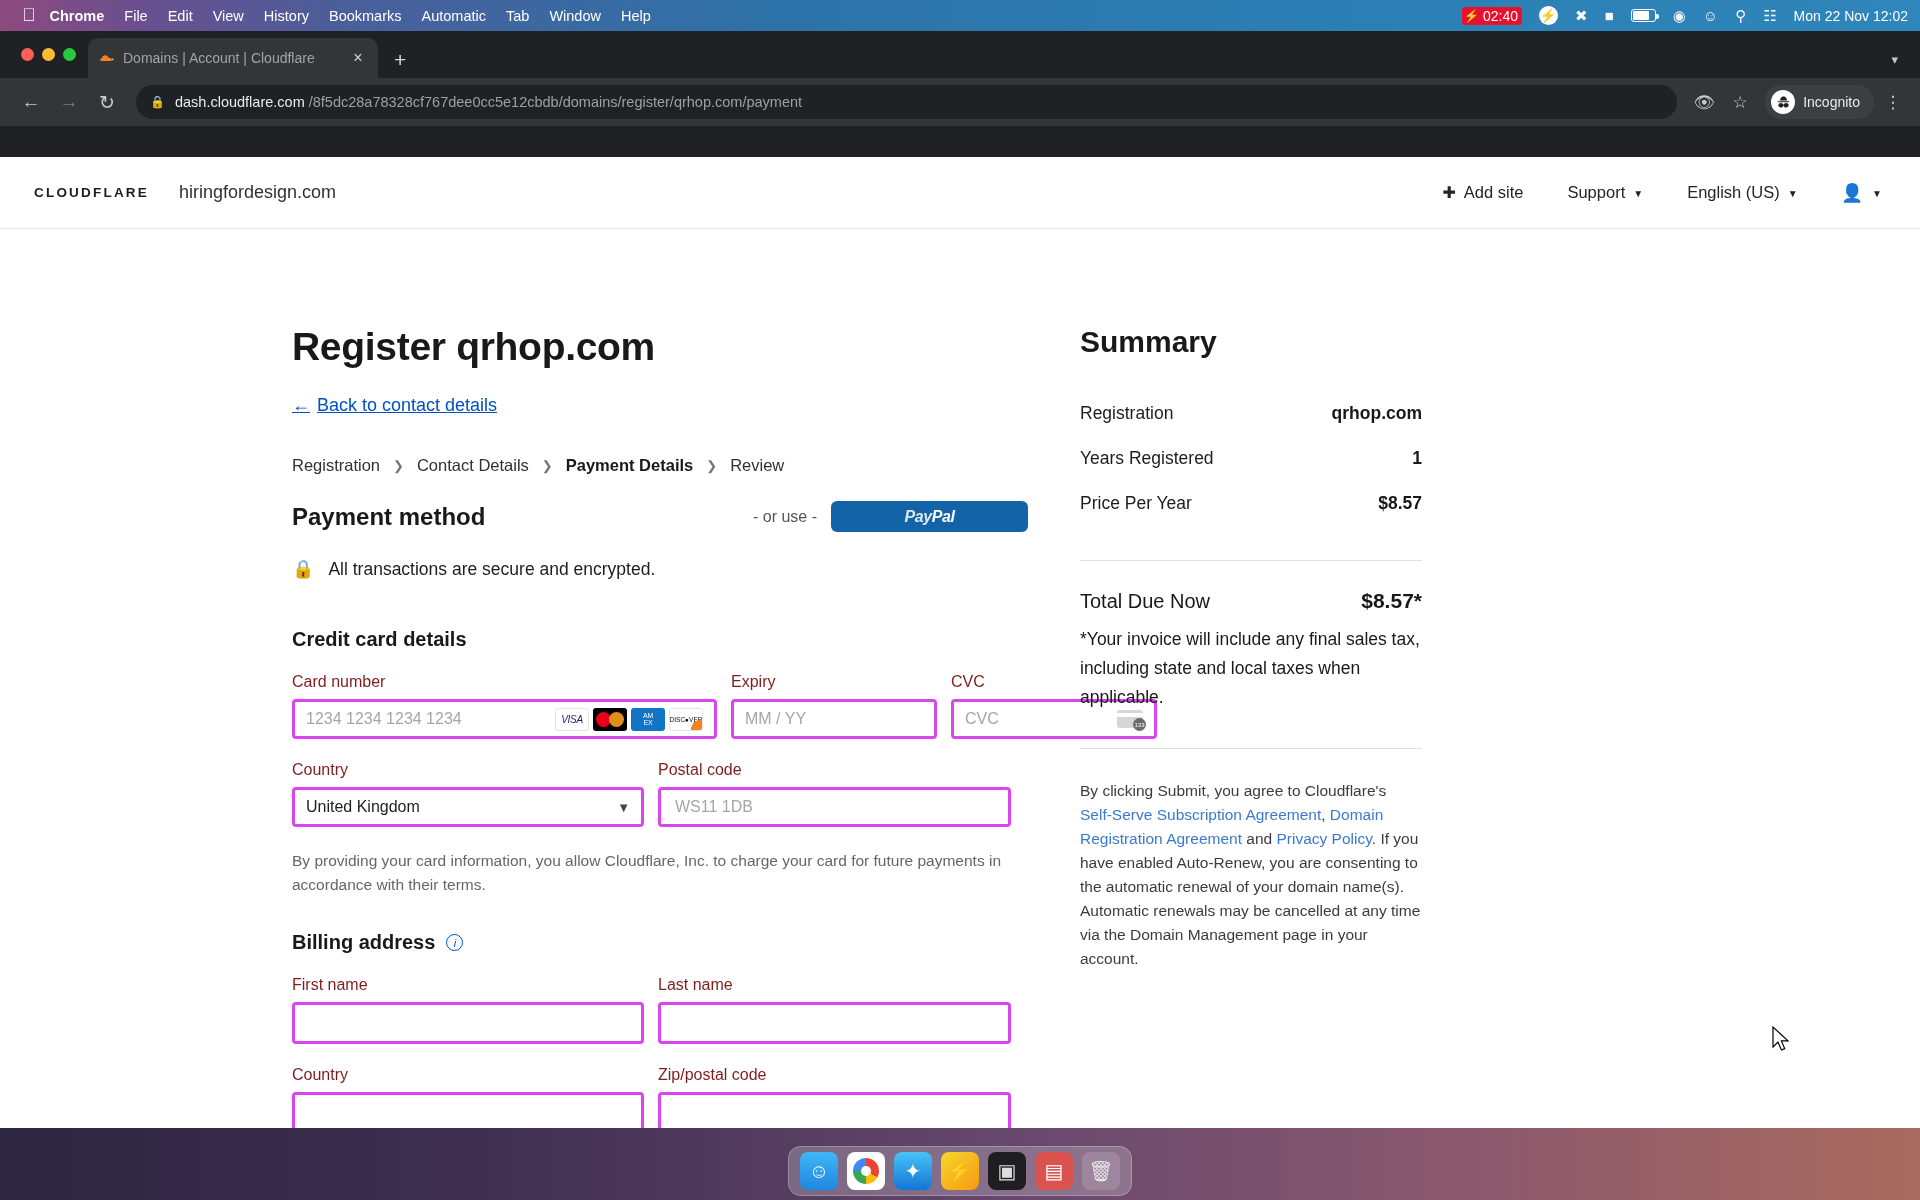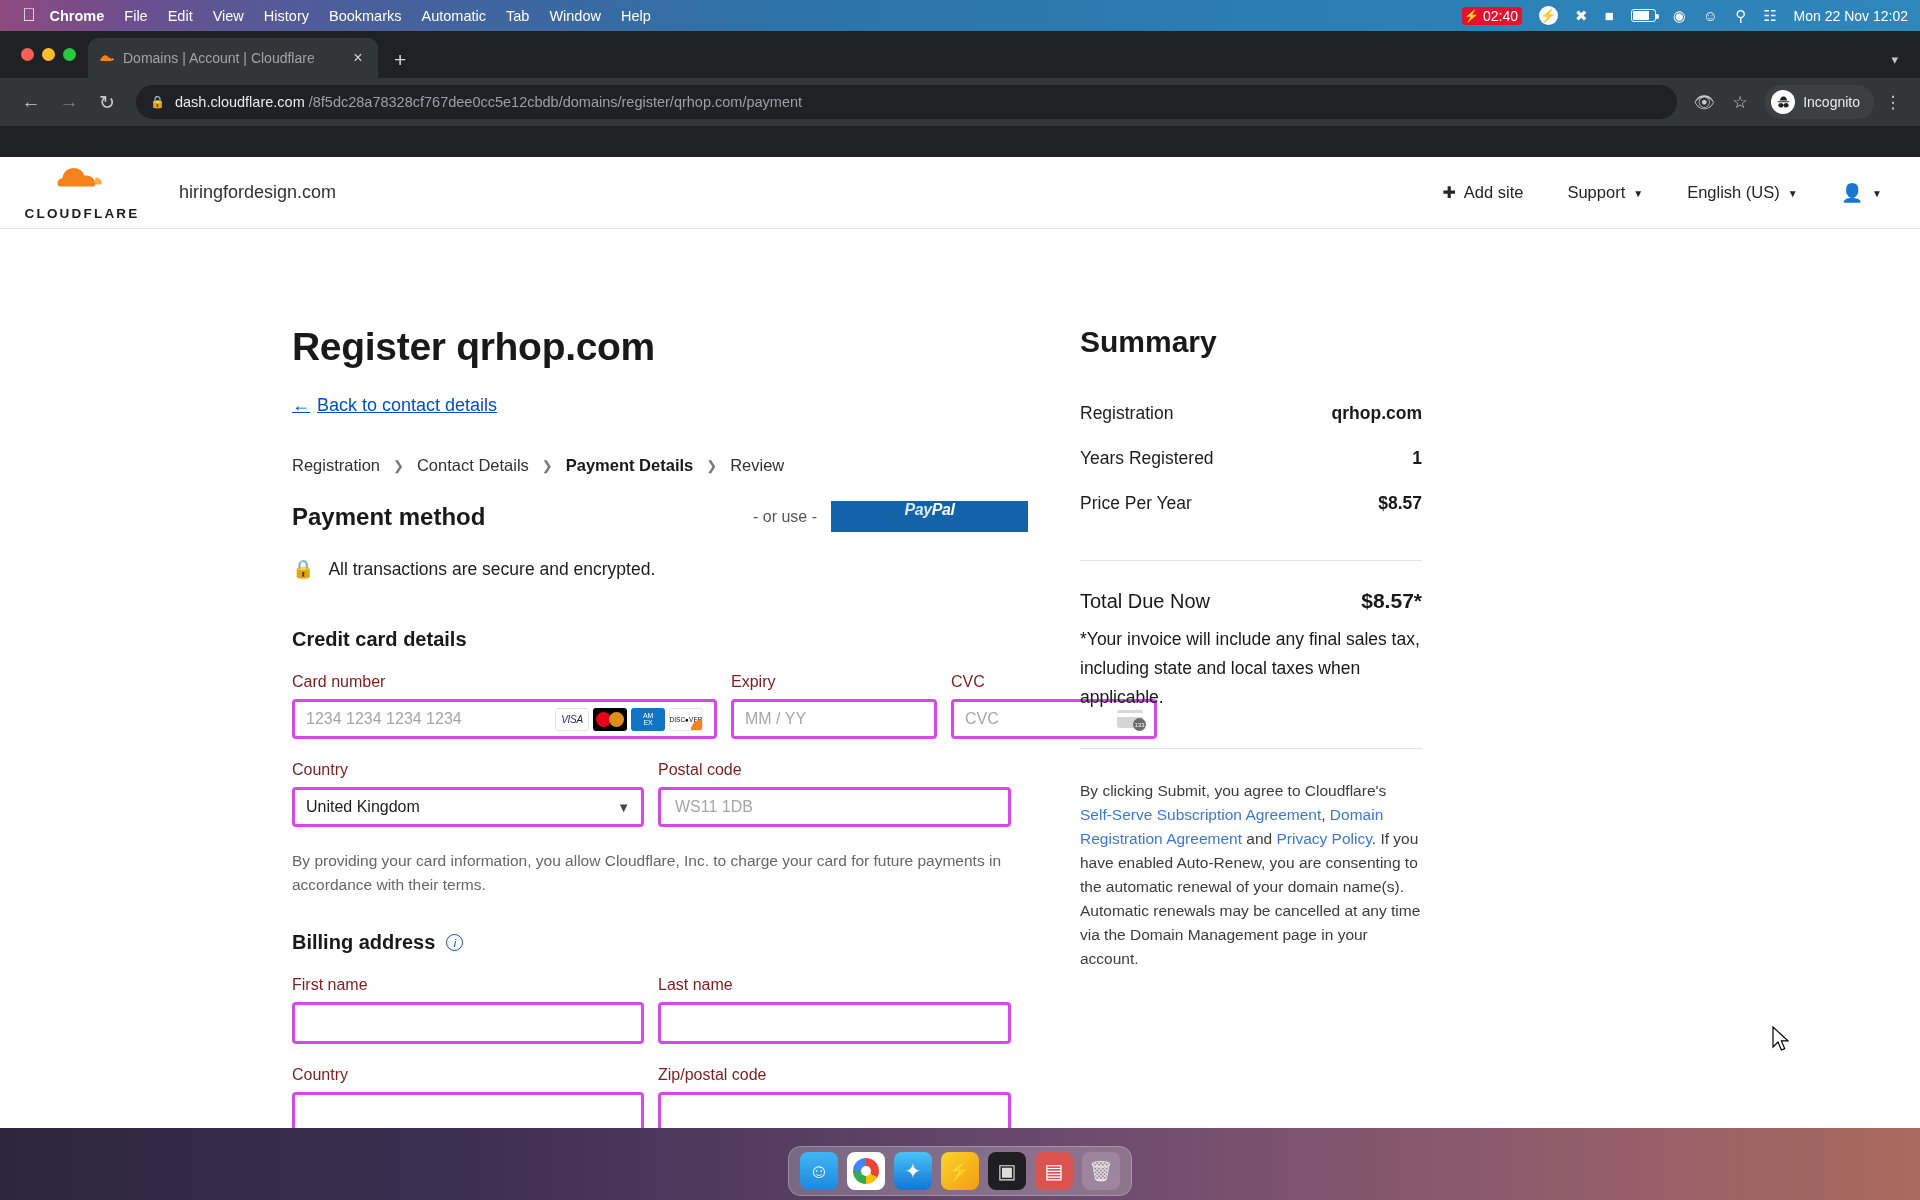--- a/index.html
+++ b/index.html
@@ -93,21 +93,21 @@
 
   
   .page {
     position: absolute; top: 126px; left: 0; width: 1920px; height: 1022px;
     background: #fff; overflow: hidden;
   }
   .cf-header {
     height: 72px; border-bottom: 1px solid #e6e6e6; display: flex; align-items: center;
     padding: 0 38px 0 22px;
   }
-  .cf-logo { width: 120px; display: flex; flex-direction: column; align-items: center; gap: 12px; }
+  .cf-logo { width: 120px; display: flex; flex-direction: row; align-items: center; gap: 12px; }
   .cf-word { font-size: 13.5px; font-weight: bold; letter-spacing: 2.2px; color: #1d1d1d; }
   .site-name { font-size: 18px; color: #313131; margin-left: 37px; }
   .hdr-sp { flex: 1; }
   .hdr-item { display: flex; align-items: center; gap: 8px; font-size: 16.5px; color: #242424; margin-left: 44px; }
   .plus-ic { font-size: 16px; }
   .caret { font-size: 10px; position: relative; top: 1px; }
   .person-ic { font-size: 18px; }
 
   .content { display: flex; padding: 96px 0 0 0; }
   .col-main { width: 1028px; padding-left: 292px; }
@@ -117,22 +117,22 @@
   .back-link { margin-top: 26px; font-size: 18px; color: #0051c3; display: inline-flex; gap: 7px; align-items: center; }
 
   .crumbs { margin-top: 40px; display: flex; align-items: center; gap: 13px; font-size: 16.5px; color: #313131; }
   .crumbs .sep { color: #767676; font-size: 13px; }
   .crumbs .cur { font-weight: bold; color: #19191a; }
 
   .row-head { margin-top: 26px; display: flex; align-items: center; }
   h2.sec { font-size: 24px; font-weight: bold; color: #19191a; }
   .oruse { margin-left: auto; font-size: 16px; color: #555; margin-right: 14px; }
   .paypal-btn {
-    width: 197px; height: 31px; background: #1263a8; border-radius: 0;
-    display: flex; align-items: flex-start; justify-content: center;
+    width: 197px; height: 31px; background: #1263a8; border-radius: 6px;
+    display: flex; align-items: center; justify-content: center;
   }
   .pp { font-size: 16px; font-weight: bold; font-style: italic; letter-spacing: -.4px; }
   .pp .a { color: #dce9f5; } .pp .b { color: #fff; }
 
   .secure-line { margin-top: 26px; display: flex; align-items: center; gap: 14px; font-size: 17.5px; color: #1d1d1d; }
   .lock-blue { color: #0051c3; font-size: 18px; }
 
   h3.sub { margin-top: 48px; font-size: 20px; font-weight: bold; color: #19191a; }
 
   .field-grid { margin-top: 22px; display: flex; gap: 14px; }

